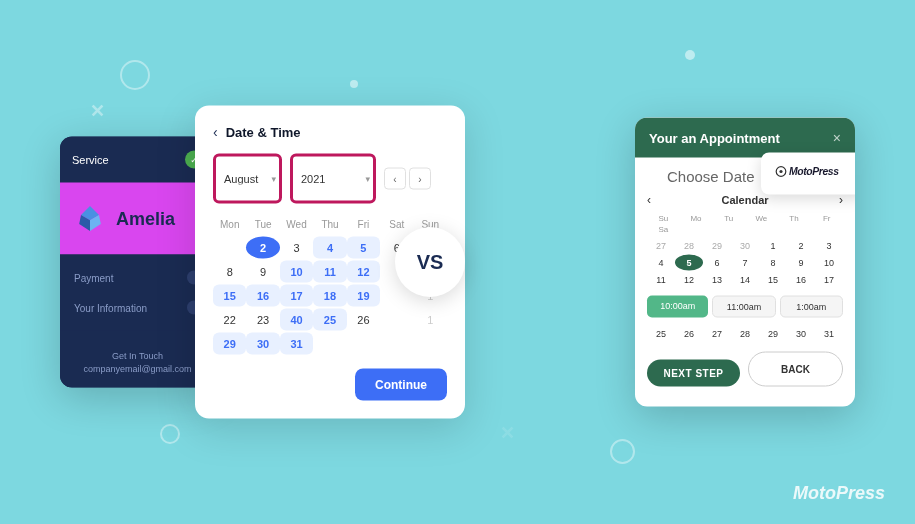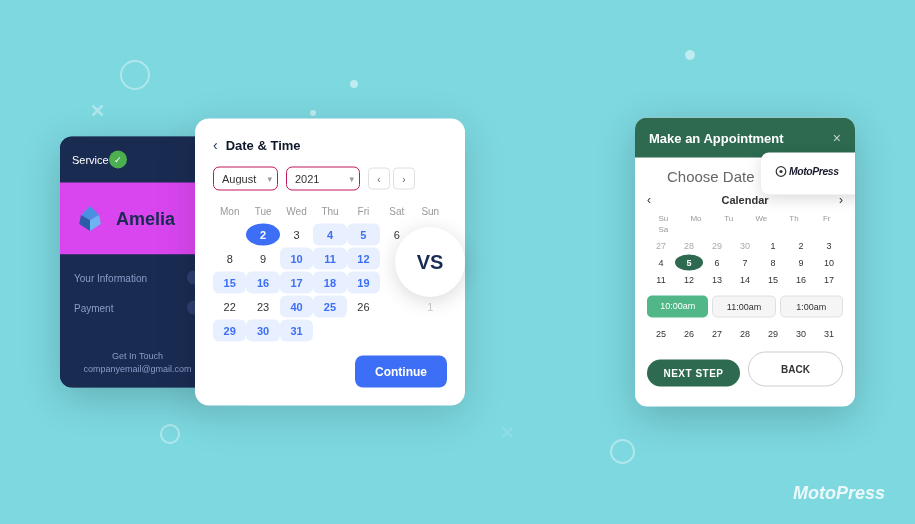--- a/index.html
+++ b/index.html
@@ -32,21 +32,21 @@
       border-radius: 12px;
       overflow: hidden;
       box-shadow: 0 10px 40px rgba(0,0,0,0.2);
     }
 
     .amelia-header {
       background: #1a2b52;
       padding: 14px 12px;
       display: flex;
       align-items: center;
-      justify-content: flex-start;
+      justify-content: space-between;
     }
 
     .amelia-service-label {
       color: #fff;
       font-size: 11px;
     }
 
     .amelia-check {
       width: 18px;
       height: 18px;
@@ -149,37 +149,37 @@
     }
 
     .datetime-selectors {
       display: flex;
       gap: 8px;
       margin-bottom: 12px;
       align-items: center;
     }
 
     .month-select, .year-select {
-      border: 1px solid #be185d;
+      border: 3px solid #be185d;
       border-radius: 6px;
-      padding: 5px 8px;
+      padding: 16px 8px;
       font-size: 11px;
       color: #333;
       background: white;
       appearance: none;
       -webkit-appearance: none;
       cursor: pointer;
     }
 
     .month-select {
       flex: 1;
     }
 
     .year-select {
-      width: 74px;
+      width: 86px;
     }
 
     .nav-arrows {
       display: flex;
       gap: 3px;
     }
 
     .nav-arrow {
       width: 22px;
       height: 22px;
@@ -558,25 +558,25 @@
         <g>
           <polygon points="20,6 30,16 20,22 10,16" fill="#4a90e2"></polygon>
           <polygon points="10,16 20,22 20,34 8,26" fill="#2c5ba8"></polygon>
           <polygon points="30,16 20,22 20,34 32,26" fill="#6db3f2"></polygon>
         </g>
       </svg>
       <span class="amelia-logo-text">Amelia</span>
     </div>
     <div class="amelia-menu">
       <div class="amelia-menu-item">
+        <span>Payment</span>
+        <div class="menu-dot"></div>
+      </div>
+      <div class="amelia-menu-item">
         <span>Your Information</span>
-        <div class="menu-dot"></div>
-      </div>
-      <div class="amelia-menu-item">
-        <span>Payment</span>
         <div class="menu-dot"></div>
       </div>
     </div>
     <div class="amelia-footer">
       <div class="amelia-footer-label">Get In Touch</div>
       <div class="amelia-footer-email">companyemail@gmail.com</div>
     </div>
   </div>
 
   <div class="datetime-card">
@@ -665,21 +665,21 @@
       <button class="continue-btn">Continue</button>
     </div>
   </div>
 
   <div class="vs-circle">
     <span>VS</span>
   </div>
 
   <div class="appointment-card">
     <div class="appt-header">
-      <span class="appt-title">Make an Appointment</span>
+      <span class="appt-title">Your an Appointment</span>
       <span class="appt-close">×</span>
     </div>
     <div class="appt-body">
 
       <div class="motopress-overlay">
         <span class="motopress-logo">
           <svg width="80" height="22" viewBox="0 0 100 22">
 
             <circle cx="10" cy="11" r="6" fill="none" stroke="#333" stroke-width="1.5"></circle>
             <circle cx="10" cy="11" r="2" fill="#333"></circle>

